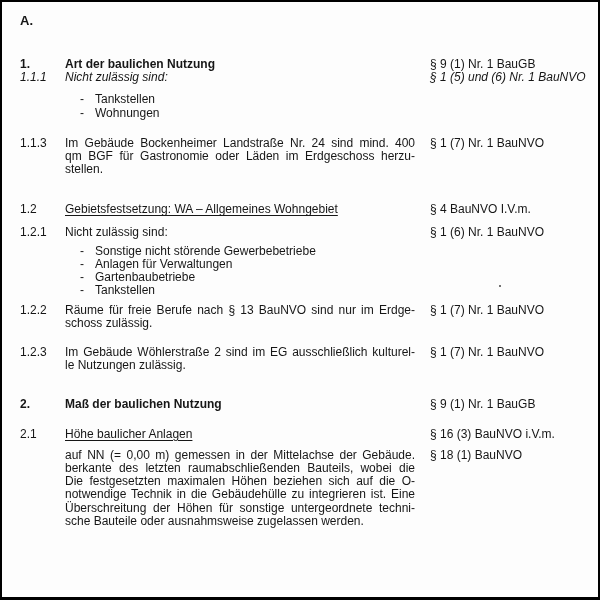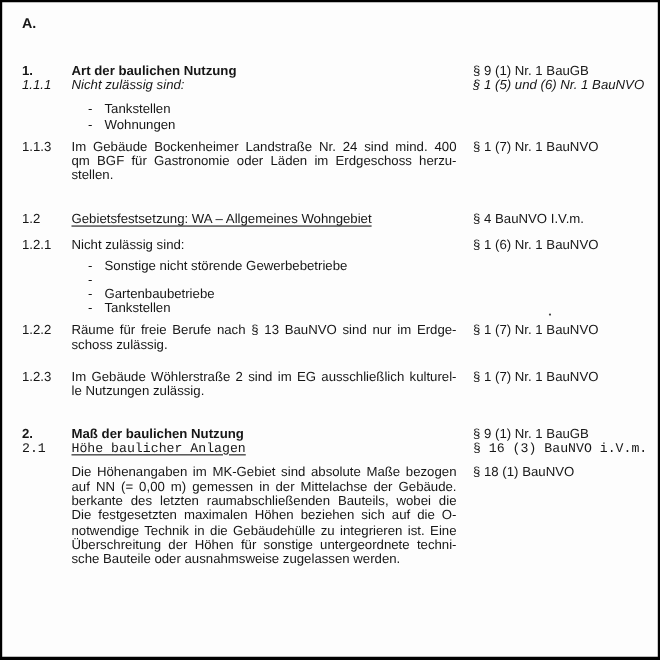--- a/index.html
+++ b/index.html
@@ -29,28 +29,28 @@
   .hdr{font-size:13px;line-height:14px;}
   .bullets{padding-left:15px;}
   .bullet{display:flex;}
   .bullet .dash{width:15px;flex:0 0 15px;}
   .para .pline{text-align:justify;text-align-last:justify;}
   .para .pline.last{text-align-last:left;}
   .mt-a1{margin-top:30px;}
   .mt-11{margin-top:15px;}
   .mt-111{font-style:italic;}
   .mt-b1{margin-top:9px;}
-  .mt-113{margin-top:7px;}
+  .mt-113{margin-top:17px;}
   .mt-12{margin-top:27px;}
   .mt-121{margin-top:9px;}
   .mt-b2{margin-top:6px;}
   .mt-122{margin-top:6px;}
   .mt-123{margin-top:16px;}
   .mt-2{margin-top:26px;}
-  .mt-21{font-family:Liberation Mono, monospace;}
+  .mt-21{margin-top:16px;}
   .mt-p21{margin-top:8px;}
   .artifact-dot{
     position:absolute;left:497px;top:283px;
     width:2px;height:2px;background:#444;border-radius:50%;
   }
 </style>
 </head>
 <body>
 
 <div class="page">
@@ -110,20 +110,21 @@
   </div>
   <div class="row mt-b2">
     <div class="num"></div>
     <div class="bullets">
       <div class="bullet">
         <span class="dash">-</span>
         <span>Sonstige nicht störende Gewerbebetriebe</span>
       </div>
       <div class="bullet">
         <span class="dash">-</span>
+        <span>Anlagen für Verwaltungen</span>
       </div>
       <div class="bullet">
         <span class="dash">-</span>
         <span>Gartenbaubetriebe</span>
       </div>
       <div class="bullet">
         <span class="dash">-</span>
         <span>Tankstellen</span>
       </div>
     </div>
@@ -155,21 +156,20 @@
   </div>
 
   <div class="row mt-21">
     <div class="num">2.1</div>
     <div><span class="uline">Höhe baulicher Anlagen</span></div>
     <div class="ref">§ 16 (3) BauNVO i.V.m.</div>
   </div>
   <div class="row mt-p21">
     <div class="num"></div>
     <div class="para">
-      <div class="pline">Die Höhenangaben im MK-Gebiet sind absolute Maße bezogen</div>
       <div class="pline">auf NN (= 0,00 m) gemessen in der Mittelachse der Gebäude.</div>
       <div class="pline">berkante des letzten raumabschließenden Bauteils, wobei die</div>
       <div class="pline">Die festgesetzten maximalen Höhen beziehen sich auf die O-</div>
       <div class="pline">notwendige Technik in die Gebäudehülle zu integrieren ist. Eine</div>
       <div class="pline">Überschreitung der Höhen für sonstige untergeordnete techni-</div>
       <div class="pline last">sche Bauteile oder ausnahmsweise zugelassen werden.</div>
     </div>
     <div class="ref">§ 18 (1) BauNVO</div>
   </div>
 

